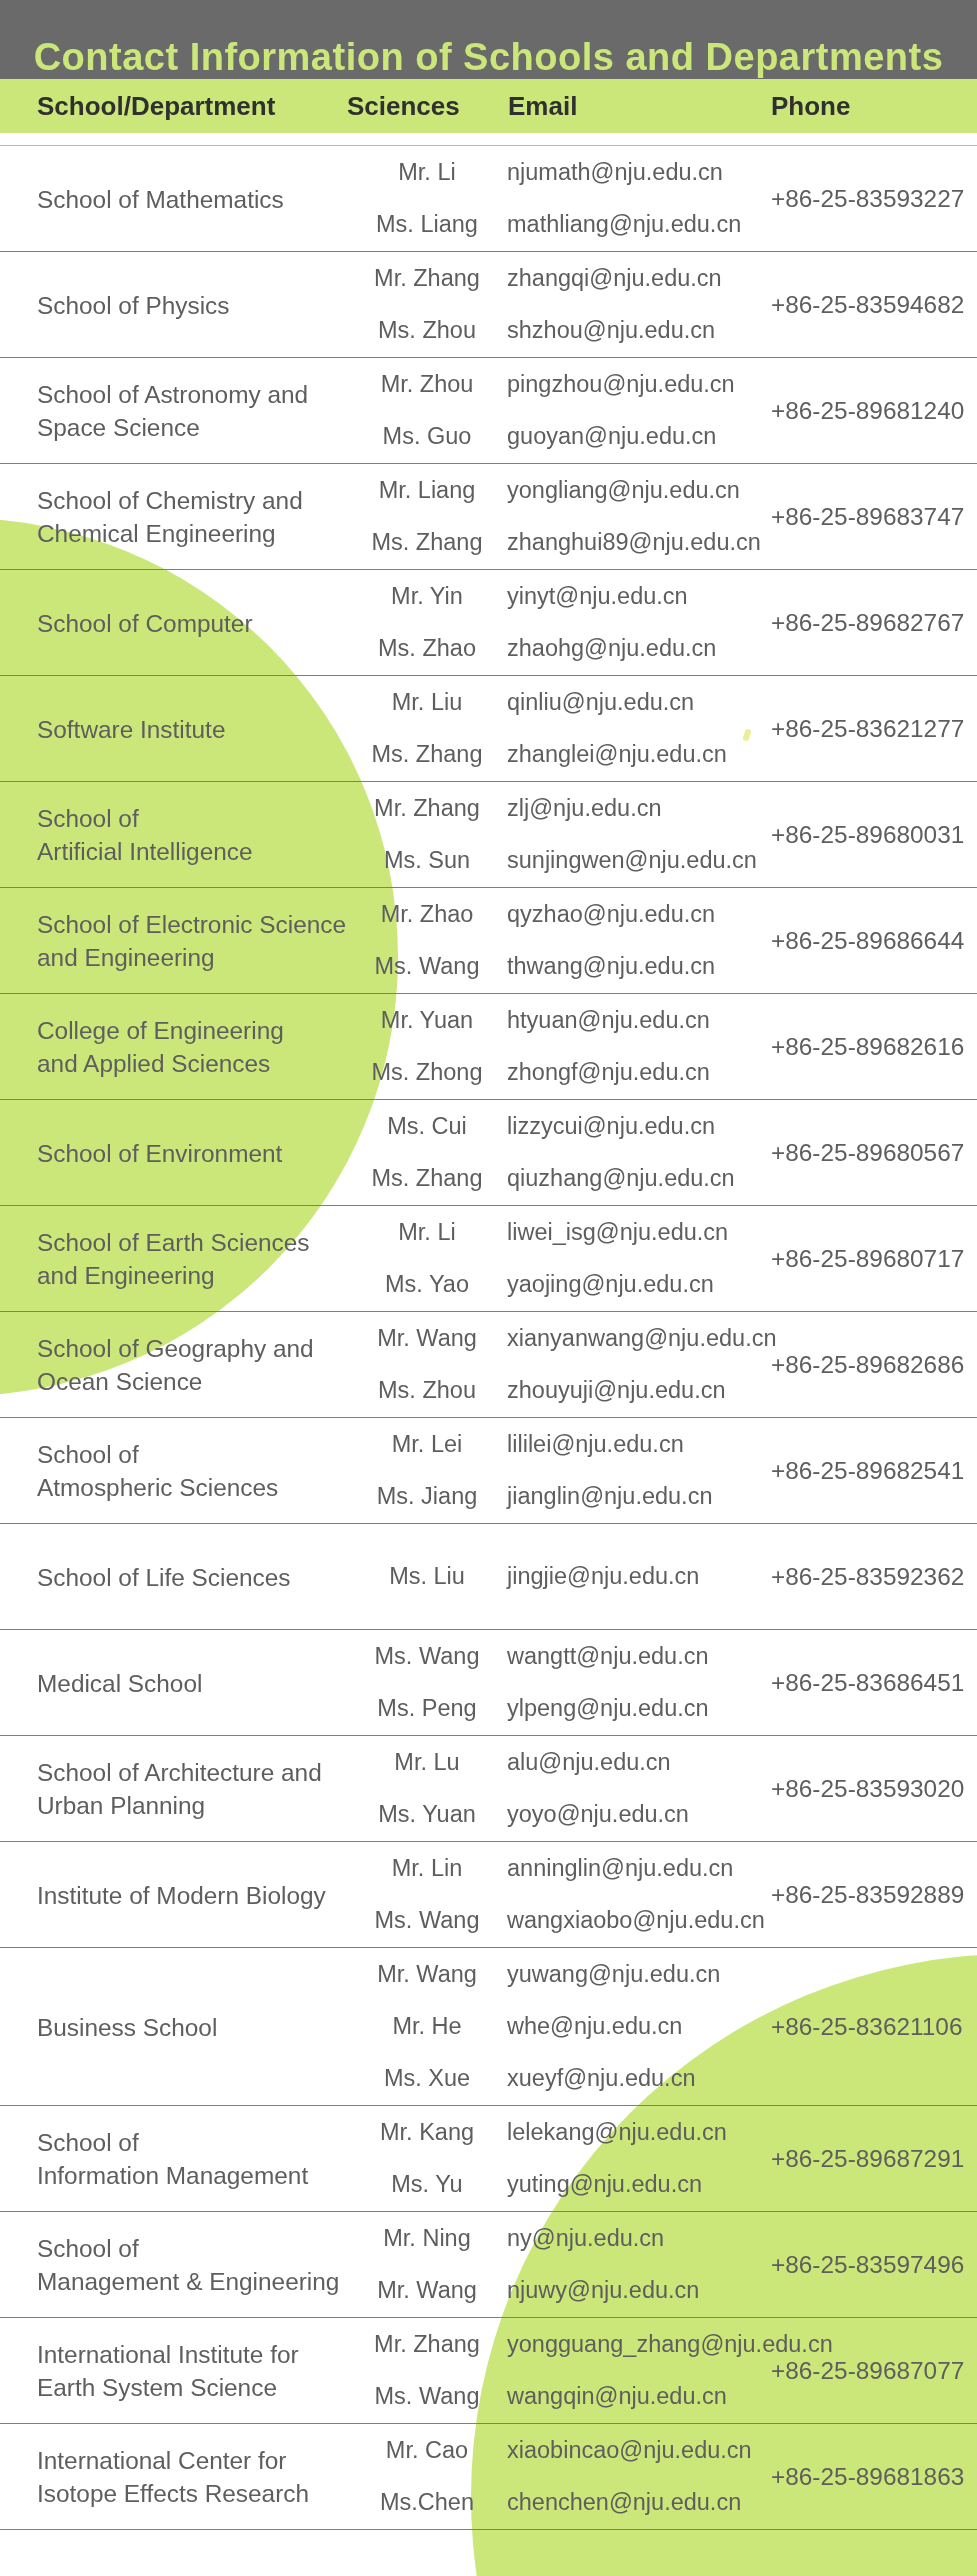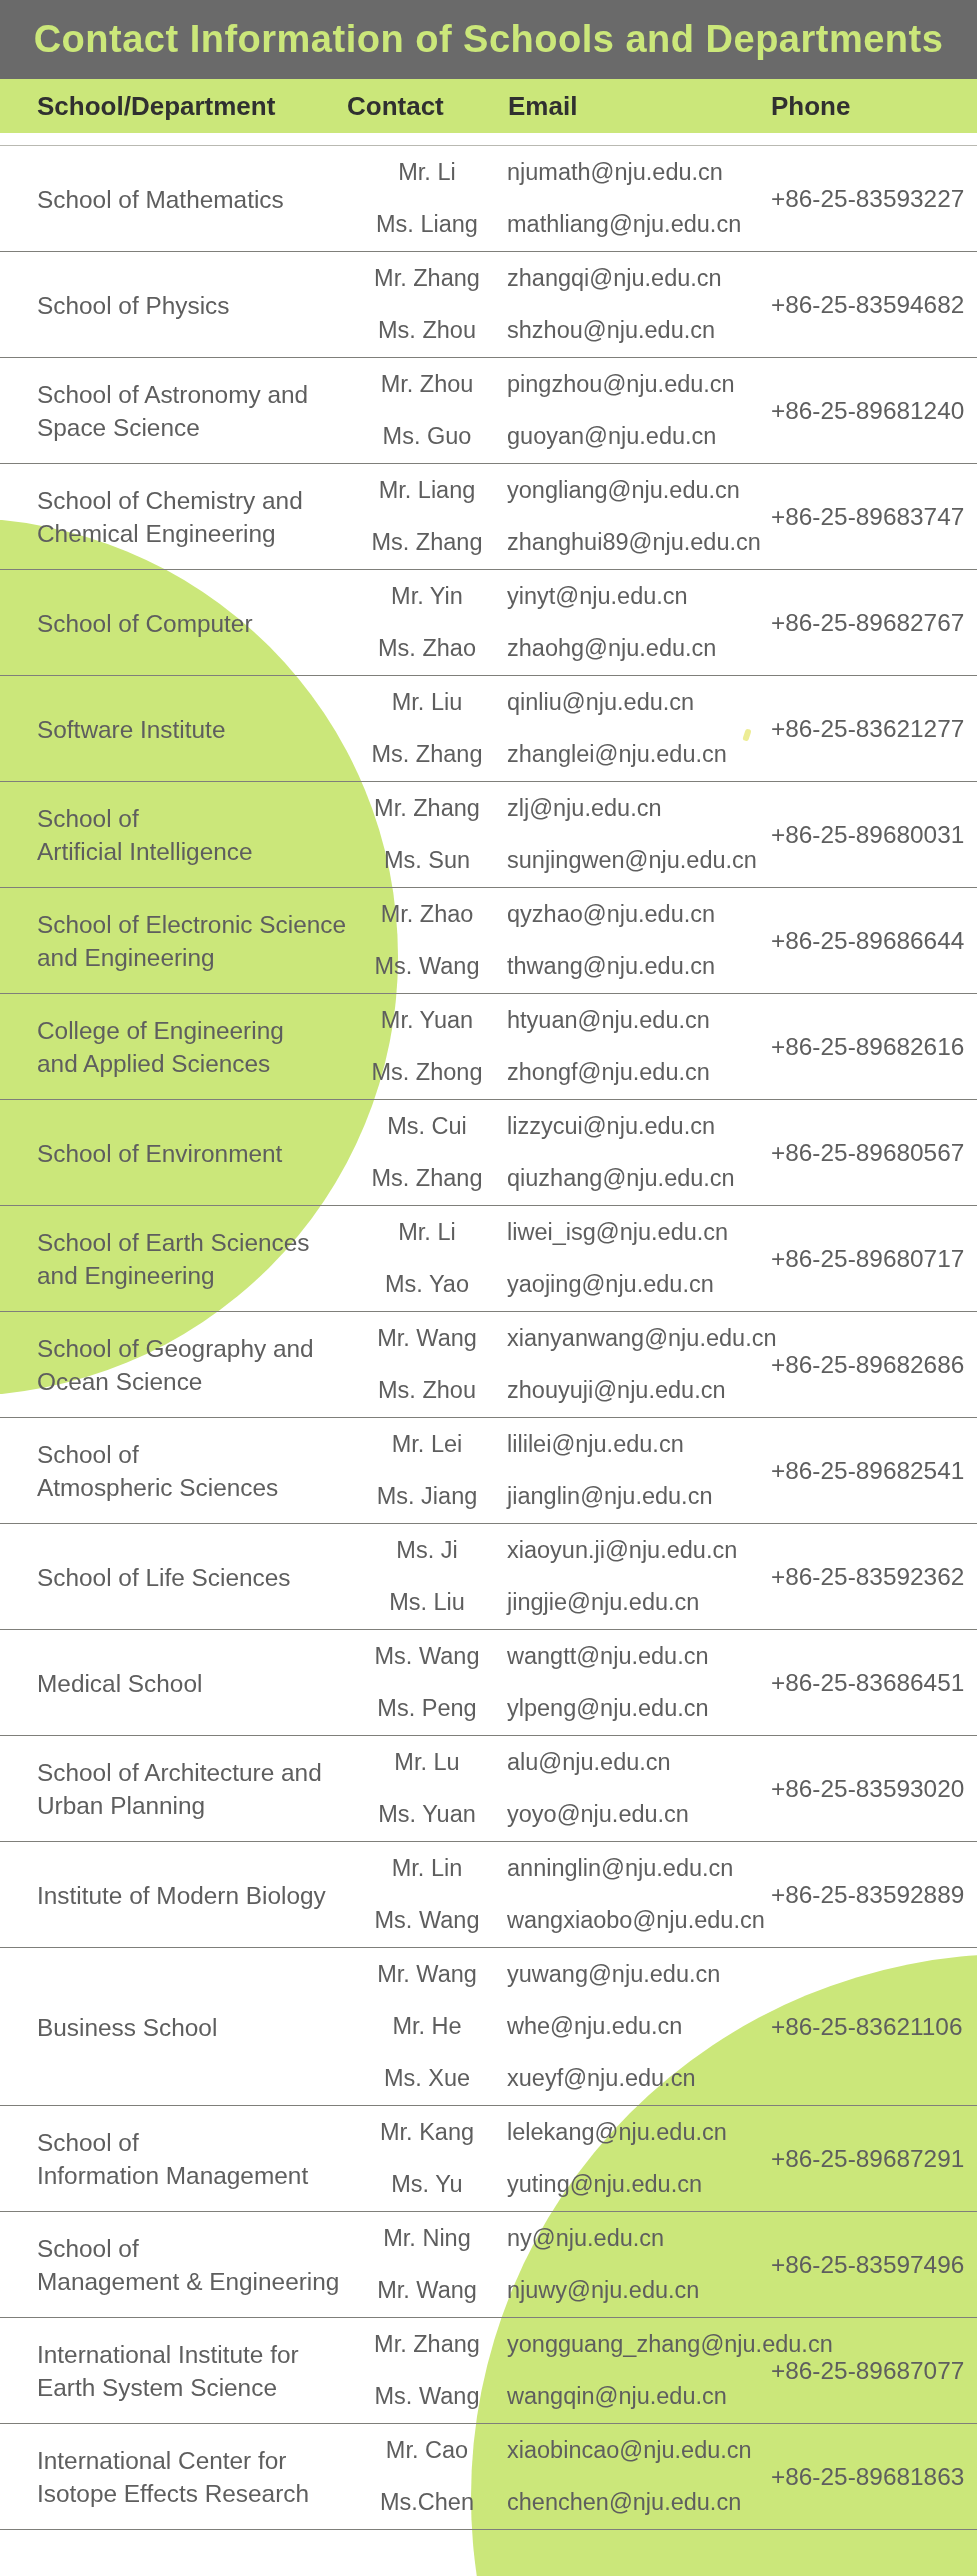--- a/index.html
+++ b/index.html
@@ -18,21 +18,21 @@
     font-family:"Liberation Sans","DejaVu Sans",sans-serif;
   }
   
   .circle{position:absolute;border-radius:50%;background:var(--accent-green);z-index:0;}
   .circle-left{left:-480px;top:518px;width:878px;height:878px;}
   .circle-right{left:471px;top:1954px;width:1086px;height:1086px;}
 
   .title-bar{
     position:absolute;top:0;left:0;width:977px;height:79px;
     background:var(--header-gray);
-    display:flex;align-items:center;justify-content:center;
+    display:flex;align-items:flex-end;justify-content:center;
     z-index:1;
   }
   .title-bar h1{
     margin:0;font-size:38px;font-weight:bold;letter-spacing:0.5px;
     color:var(--accent-green);
   }
   .col-head{
     position:absolute;top:79px;left:0;width:977px;height:54px;
     background:var(--accent-green);z-index:1;
   }
@@ -84,21 +84,21 @@
 <div class="page">
   <div class="circle circle-left"></div>
   <div class="circle circle-right"></div>
 
   <header class="title-bar">
     <h1>Contact Information of Schools and Departments</h1>
   </header>
 
   <div class="col-head">
     <span class="ch ch-school">School/Department</span>
-    <span class="ch ch-contact">Contact</span>
+    <span class="ch ch-contact">Sciences</span>
     <span class="ch ch-email">Email</span>
     <span class="ch ch-phone">Phone</span>
   </div>
 
   <div class="rows" id="rows">
       <div class="row">
         <div class="school">School of Mathematics</div>
         <div class="contacts">
           <div class="contact-line">
             <span class="cname">Mr. Li</span>
@@ -284,24 +284,20 @@
             <span class="cname">Ms. Jiang</span>
             <span class="cemail">jianglin@nju.edu.cn</span>
           </div>
         </div>
         <div class="phone">+86-25-89682541</div>
       </div>
       <div class="row">
         <div class="school">School of Life Sciences</div>
         <div class="contacts">
           <div class="contact-line">
-            <span class="cname">Ms. Ji</span>
-            <span class="cemail">xiaoyun.ji@nju.edu.cn</span>
-          </div>
-          <div class="contact-line">
             <span class="cname">Ms. Liu</span>
             <span class="cemail">jingjie@nju.edu.cn</span>
           </div>
         </div>
         <div class="phone">+86-25-83592362</div>
       </div>
       <div class="row">
         <div class="school">Medical School</div>
         <div class="contacts">
           <div class="contact-line">

